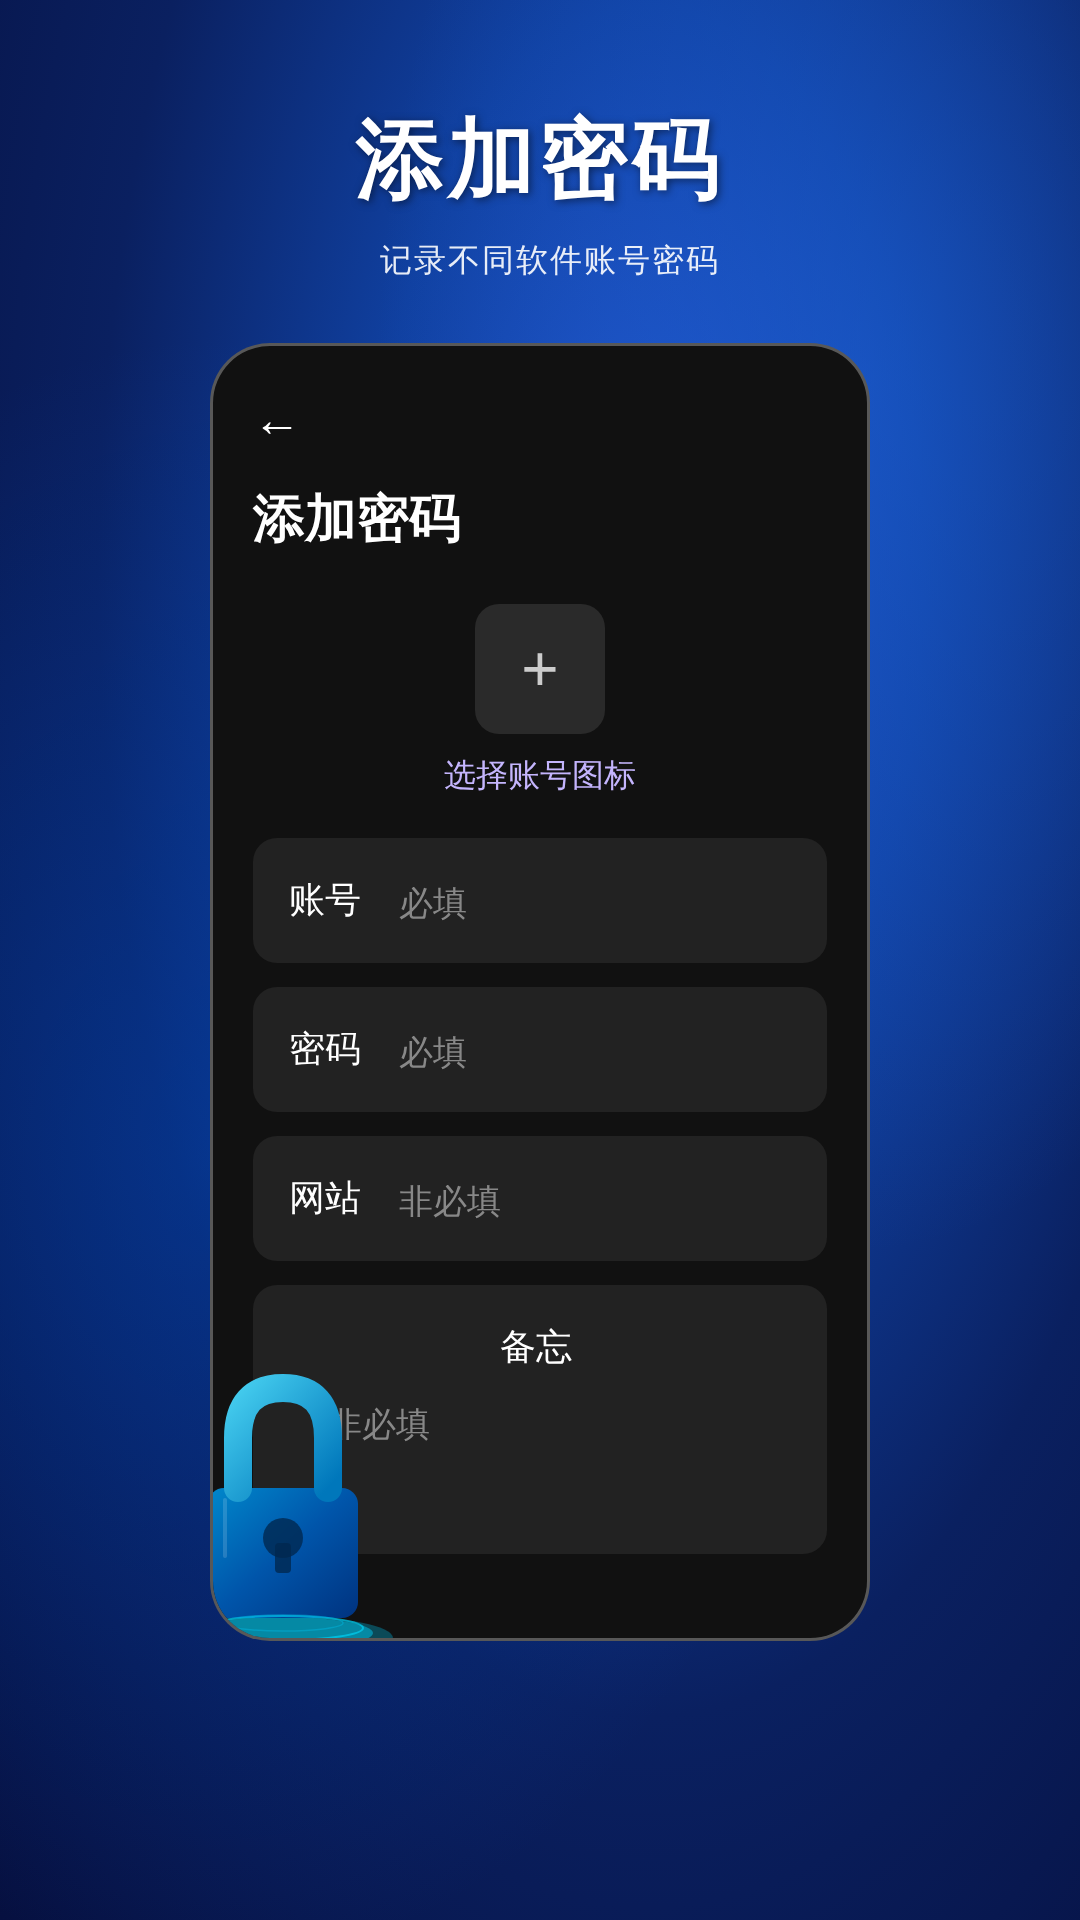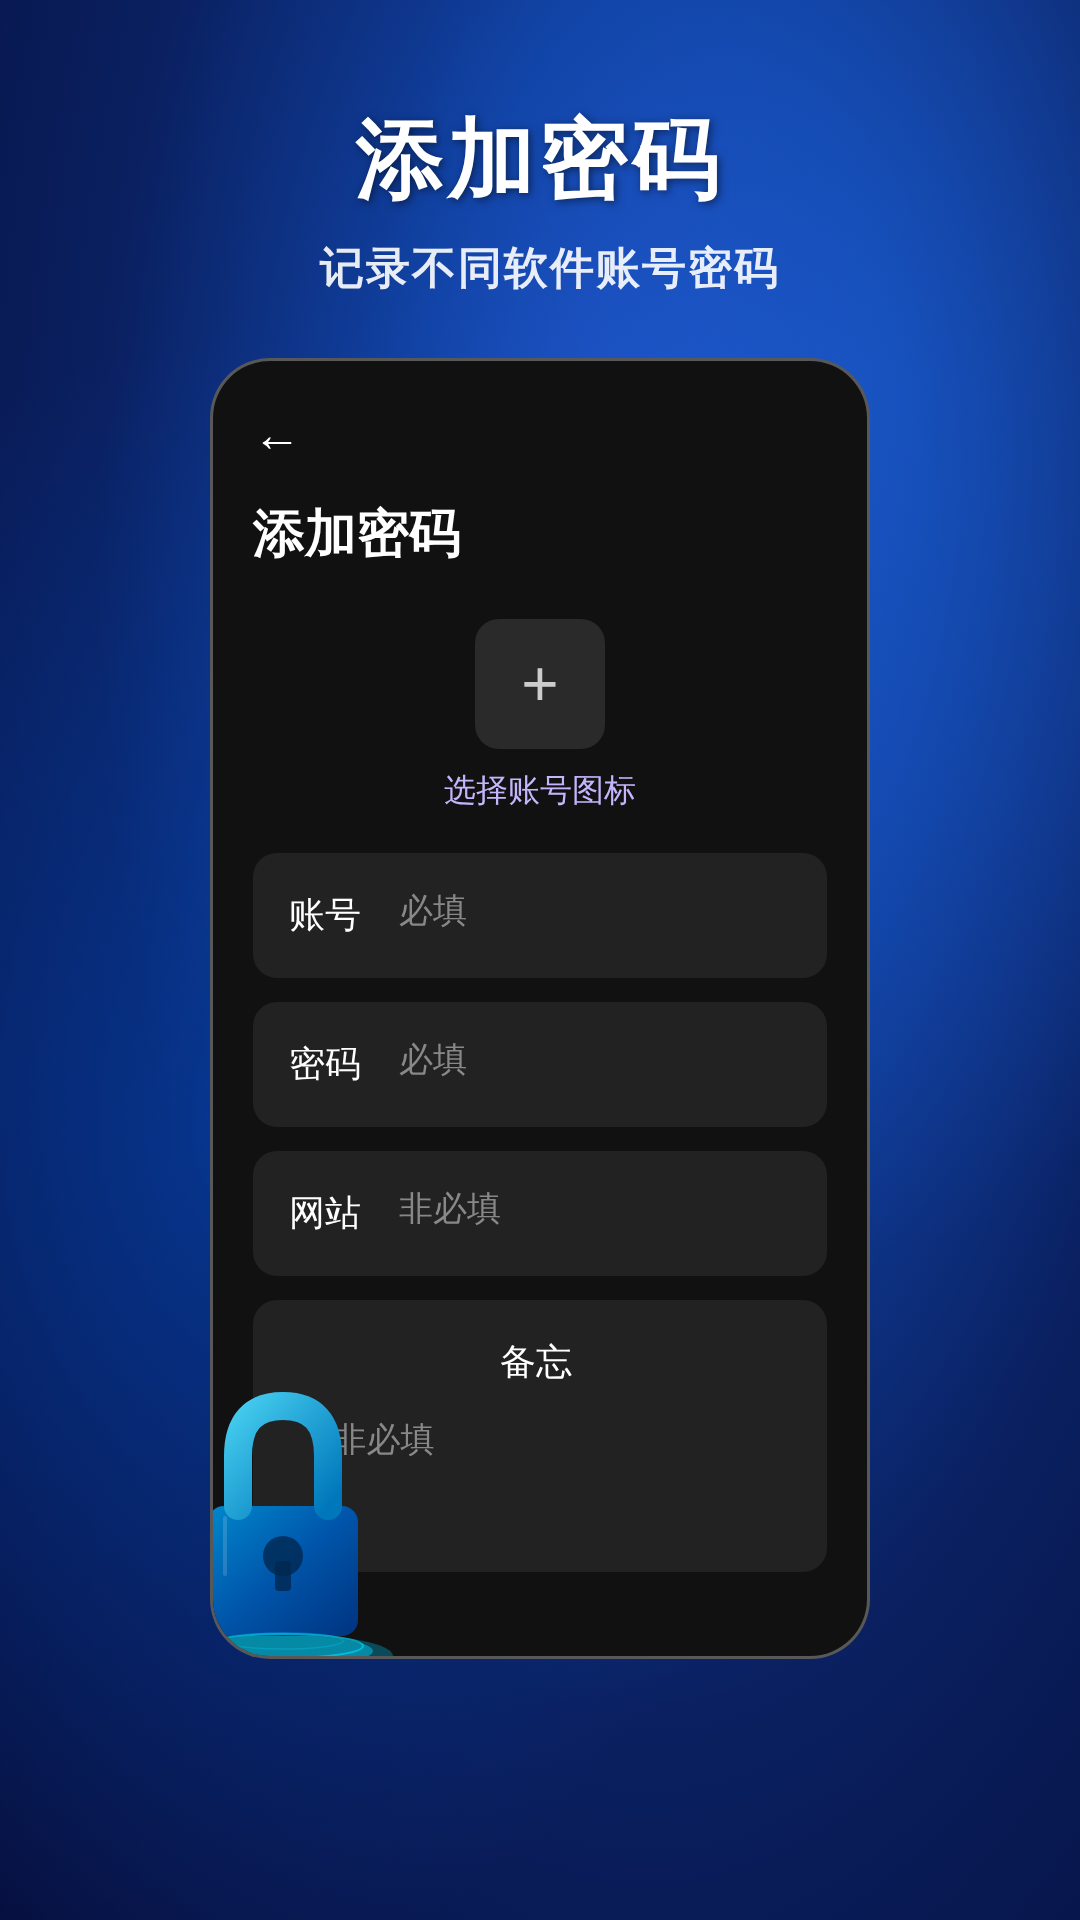--- a/index.html
+++ b/index.html
@@ -41,22 +41,22 @@
       color: #ffffff;
       font-size: 88px;
       font-weight: 900;
       letter-spacing: 4px;
       text-shadow: 2px 2px 8px rgba(0,0,0,0.5);
       margin-bottom: 20px;
     }
 
     .hero-subtitle {
       color: rgba(255,255,255,0.9);
-      font-size: 44px;
-      font-weight: 700;
+      font-size: 32px;
+      font-weight: 400;
       letter-spacing: 2px;
       margin-left: 20px;
     }
 
     .phone-container {
       position: relative;
       z-index: 2;
       margin: 0 auto;
       width: 660px;
       min-height: 1200px;
@@ -117,21 +117,21 @@
       color: #c4b5fd;
       font-size: 32px;
     }
 
     .form-field {
       background: #222222;
       border-radius: 24px;
       padding: 38px 36px;
       margin-bottom: 24px;
       display: flex;
-      align-items: flex-start;
+      align-items: flex-end;
       gap: 30px;
     }
 
     .form-field.textarea-field {
       min-height: 160px;
       align-items: center;
       flex-direction: column;
     }
 
     .field-label {
@@ -142,21 +142,21 @@
       min-width: 80px;
     }
 
     .field-input {
       background: transparent;
       border: none;
       outline: none;
       color: #bef264;
       font-size: 34px;
       flex: 1;
-      font-family: Liberation Sans, sans-serif;
+      font-family: Liberation Mono, monospace;
       resize: none;
     }
 
     .field-input::placeholder {
       color: #888888;
     }
 
     
     .lock-decoration {
       position: absolute;

